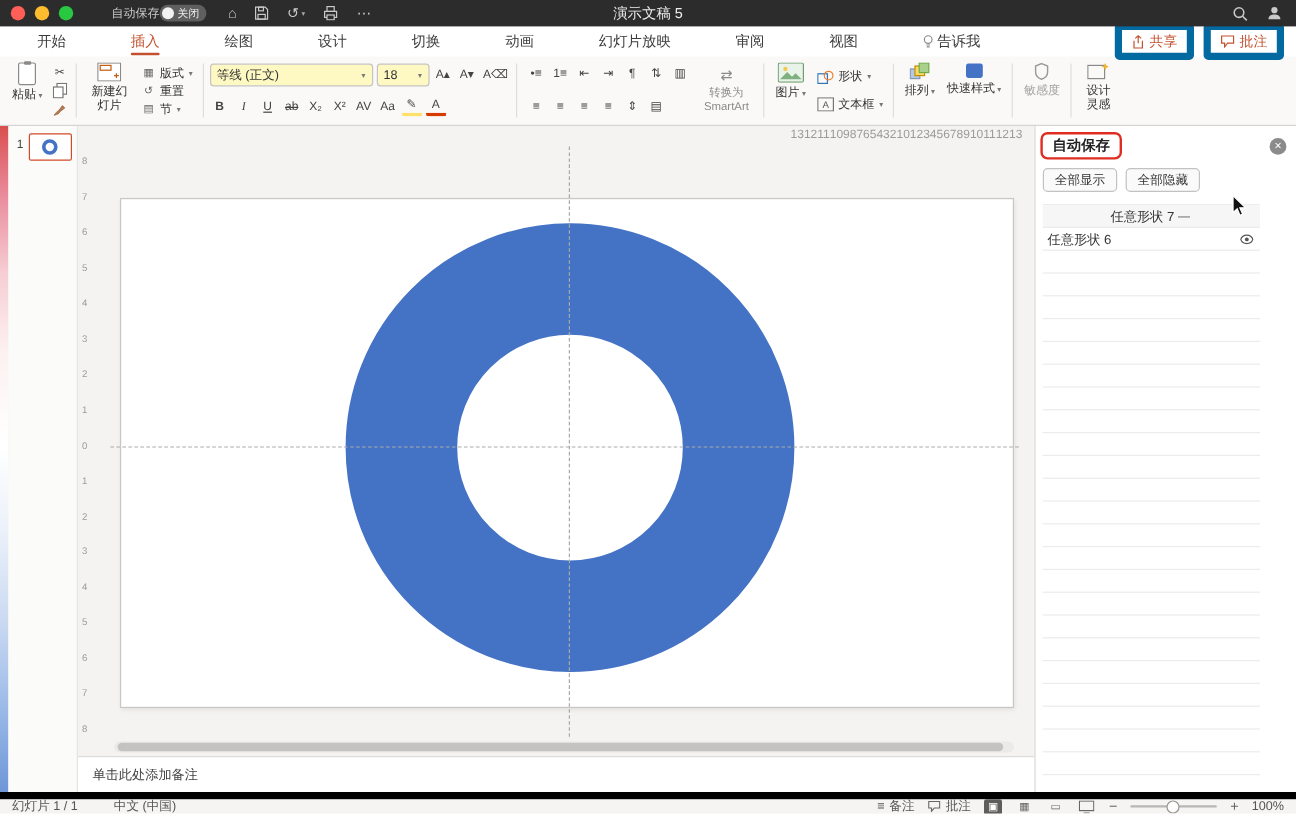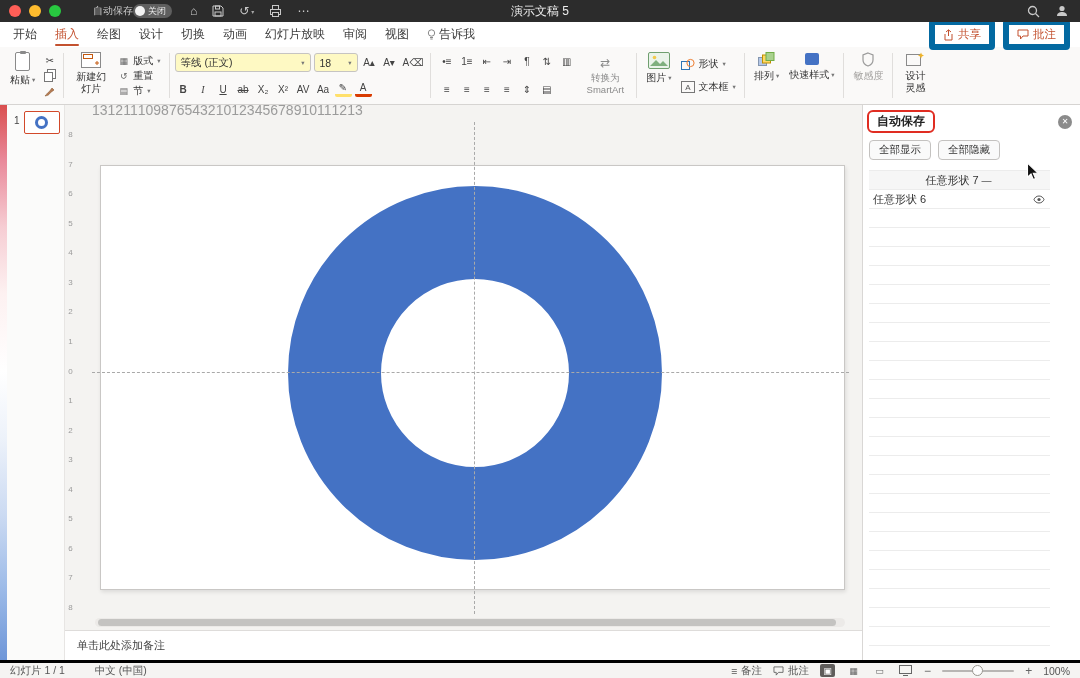--- a/index.html
+++ b/index.html
@@ -17,21 +17,21 @@
   .knob{width:10px;height:10px;background:#f2f2f2;border-radius:50%;}
   .tb-icons{display:flex;align-items:center;gap:15px;margin-left:18px;font-size:12px;color:#c9c9c9;}
   .tb-icon{display:flex;align-items:center;gap:2px;}
   .tb-title{position:absolute;left:0;right:0;text-align:center;font-size:12px;color:#ededed;pointer-events:none;}
   .tb-right{margin-left:auto;display:flex;gap:16px;margin-right:12px;align-items:center;z-index:2;}
   .tiny-caret{font-size:6px;color:#a8a8a8;}
 
   
   .tabrow{position:absolute;left:0;top:22px;width:1080px;height:25px;background:#ffffff;display:flex;align-items:stretch;z-index:9;}
   .tablist{display:flex;align-items:stretch;padding-left:4px;}
-  .tab{position:relative;display:flex;align-items:center;gap:3px;margin:0 9px;font-size:12px;color:#3c3c3c;cursor:default;}
+  .tab{position:relative;display:flex;align-items:center;gap:3px;margin:0 27px;font-size:12px;color:#3c3c3c;cursor:default;}
   .tab.active{color:#c3512f;}
   .tab.active::after{content:"";position:absolute;left:0;right:0;bottom:1px;height:2px;background:#c3512f;border-radius:1px;}
   .tab-actions{margin-left:auto;display:flex;gap:8px;align-items:center;margin-right:10px;}
   .chip{display:flex;align-items:center;gap:4px;border:6px solid #0369a1;border-radius:4px;padding:2px 8px;color:#c3512f;font-size:11.5px;background:#fff;}
 
   
   .ribbon{position:absolute;left:0;top:47px;width:1080px;height:58px;background:#faf9f8;border-bottom:1px solid #d6d4d2;z-index:8;}
   .ribbon-inner{display:flex;align-items:stretch;height:100%;padding:2px 4px;}
   .vdiv{width:1px;background:#e0deDC;background:#e0dedc;margin:4px 3px;}
   .rgroup{display:flex;align-items:stretch;gap:2px;padding:0 2px;}
@@ -58,21 +58,21 @@
   .clipboard-icon::before{content:"";position:absolute;top:-2px;left:3.5px;width:6px;height:3px;background:#8a8a8a;border-radius:1px;}
 
   
   .workspace{position:absolute;left:0;top:105px;width:862px;height:555px;background:#f4f3f1;}
   .edge-gradient{position:absolute;left:0;top:105px;width:7px;height:555px;background:linear-gradient(180deg,#d94f4f 0%,#e9899a 10%,#f6cdd3 22%,#fdf1f1 34%,#ffffff 48%,#edf2fa 60%,#cbdaf2 74%,#9dbbe8 87%,#6e96d8 100%);}
   .thumb-panel{position:absolute;left:7px;top:105px;width:58px;height:555px;background:#fbfbfa;border-right:1px solid #e7e5e3;}
   .thumb-row{display:flex;align-items:flex-start;gap:4px;padding:6px 0 0 7px;}
   .thumb-num{font-size:10px;color:#444;padding-top:4px;}
   .thumb-box{width:36px;height:23px;background:#fff;border:1.5px solid #d2492a;border-radius:2px;display:flex;align-items:center;justify-content:center;}
   .mini-ring{width:13px;height:13px;border:3.5px solid #4472C4;border-radius:50%;}
-  .h-ruler{position:absolute;left:92px;top:107px;width:760px;height:11px;display:flex;justify-content:flex-start;align-items:flex-end;font-size:14px;color:#9b9b9b;}
+  .h-ruler{position:absolute;left:92px;top:107px;width:760px;height:11px;display:flex;justify-content:flex-end;align-items:flex-end;font-size:10px;color:#9b9b9b;}
   .v-ruler{position:absolute;left:64px;top:130px;width:13px;height:482px;display:flex;flex-direction:column;justify-content:space-between;align-items:center;font-size:8px;color:#9b9b9b;}
   .slide{position:absolute;left:100px;top:165px;width:745px;height:425px;background:#fff;border:1px solid #c9c7c5;box-shadow:1px 2px 4px rgba(0,0,0,.10);}
   .donut{position:absolute;left:187px;top:20px;width:374px;height:374px;border:93px solid #4472C4;border-radius:50%;}
   .v-guide{position:absolute;left:474px;top:122px;height:492px;width:0;border-left:1px dashed #a9a9a9;z-index:3;}
   .h-guide{position:absolute;left:92px;top:372px;width:757px;height:0;border-top:1px dashed #a9a9a9;z-index:3;}
   .hscroll{position:absolute;left:95px;top:618px;width:750px;height:9px;background:#eceae8;border-radius:5px;}
   .hscroll-thumb{position:absolute;left:3px;top:1px;height:7px;width:738px;background:#c4c3c1;border-radius:4px;}
   .notesbar{position:absolute;left:65px;top:630px;width:797px;height:30px;background:#ffffff;border-top:1px solid #deDCda;border-top:1px solid #dedcda;display:flex;align-items:center;padding-left:12px;color:#3f3f3f;font-size:11px;}
 
   
@@ -82,21 +82,21 @@
   .sp-title{font-size:12px;font-weight:bold;color:#222;}
   .sp-close{width:14px;height:14px;border-radius:50%;background:#8b8b8b;color:#fff;font-size:8px;display:flex;align-items:center;justify-content:center;}
   .sp-buttons{display:flex;gap:7px;padding:5px 0 7px 6px;}
   .sp-btn{border:1px solid #c4c2c0;background:#fafafa;border-radius:4px;padding:2px 9px;font-size:10.5px;color:#333;}
   .sel-list{margin:3px 30px 0 6px;border-top:1px solid #ececec;}
   .sel-row{height:19px;display:flex;align-items:center;justify-content:space-between;border-bottom:1px solid #ececec;padding:0 3px 0 4px;font-size:11px;color:#333;}
   .sel-row.hovered{background:#f6f6f6;justify-content:center;}
   .vis-icon{width:16px;display:flex;justify-content:center;align-items:center;color:#555;font-size:10px;}
 
   
-  .statusbar{position:absolute;left:0;top:660px;width:1080px;height:18px;background:#f5f4f2;border-top:3px solid #000000;display:flex;align-items:center;font-size:10.5px;color:#555;padding:0 10px;z-index:10;}
+  .statusbar{position:absolute;left:0;top:660px;width:1080px;height:18px;background:#f5f4f2;border-top:6px solid #000000;display:flex;align-items:center;font-size:10.5px;color:#555;padding:0 10px;z-index:10;}
   .sb-left{display:flex;gap:30px;}
   .sb-right{margin-left:auto;display:flex;align-items:center;gap:11px;}
   .sb-item{display:flex;align-items:center;gap:4px;}
   .vb{width:15px;height:13px;display:flex;align-items:center;justify-content:center;border-radius:2px;font-size:9px;color:#666;}
   .vb.active{background:#5f5d5b;color:#fff;}
   .zoom-slider{position:relative;width:72px;height:13px;}
   .zoom-track{position:absolute;left:0;right:0;top:5.5px;height:2px;background:#b8b6b4;border-radius:1px;}
   .zoom-thumb{position:absolute;left:42%;top:1px;width:11px;height:11px;background:#fdfdfd;border:1px solid #98968f;border-radius:50%;}
 
   

